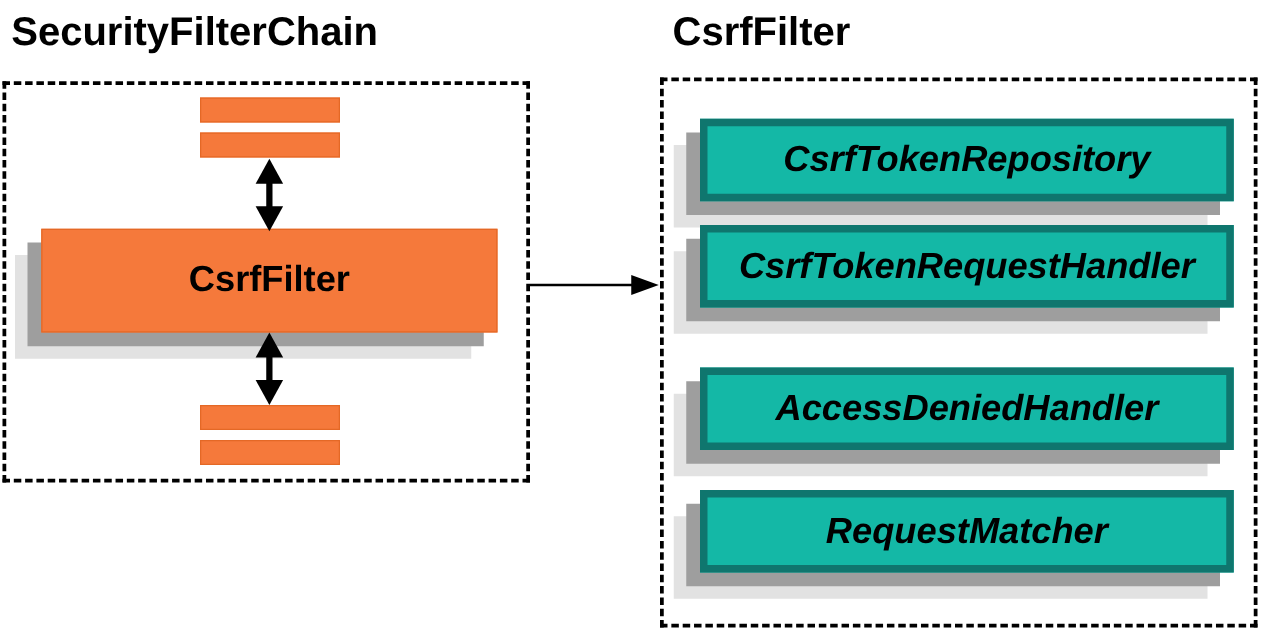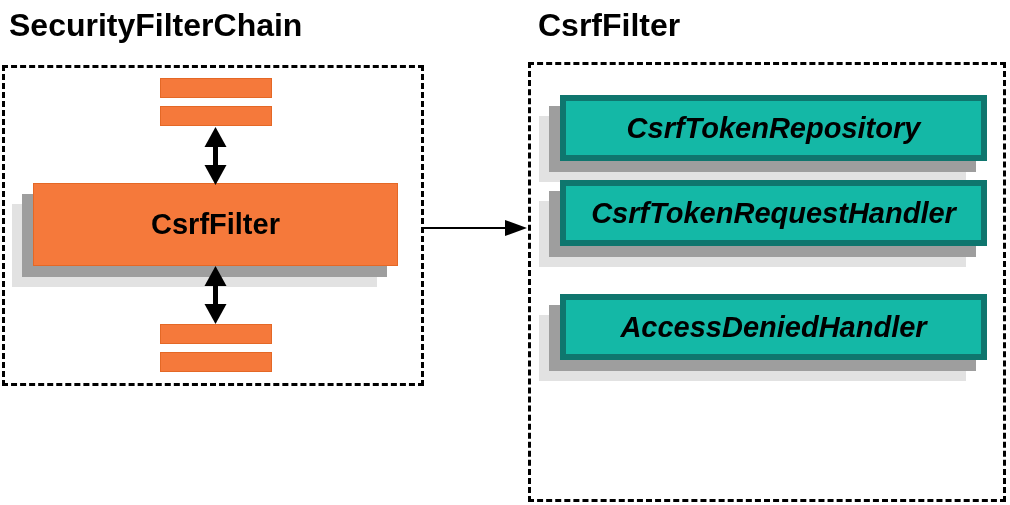--- a/index.html
+++ b/index.html
@@ -141,20 +141,27 @@
   </div>
 
   <div id="component-box-2" class="shadow-box component-box">
     <div class="shadow-light"></div>
     <div class="shadow-mid"></div>
     <div class="box-face">
       <span>AccessDeniedHandler</span>
     </div>
   </div>
 
+  <div id="component-box-3" class="shadow-box component-box">
+    <div class="shadow-light"></div>
+    <div class="shadow-mid"></div>
+    <div class="box-face">
+      <span>RequestMatcher</span>
+    </div>
+  </div>
 
   <svg id="arrow-overlay" viewBox="0 0 1010 505" xmlns="http://www.w3.org/2000/svg">
 
     <g fill="#000000">
       <polygon points="215.5,127 204.5,147 226.5,147"></polygon>
       <rect x="213" y="145" width="5" height="22"></rect>
       <polygon points="215.5,185 204.5,165 226.5,165"></polygon>
     </g>
 
     <g fill="#000000">

